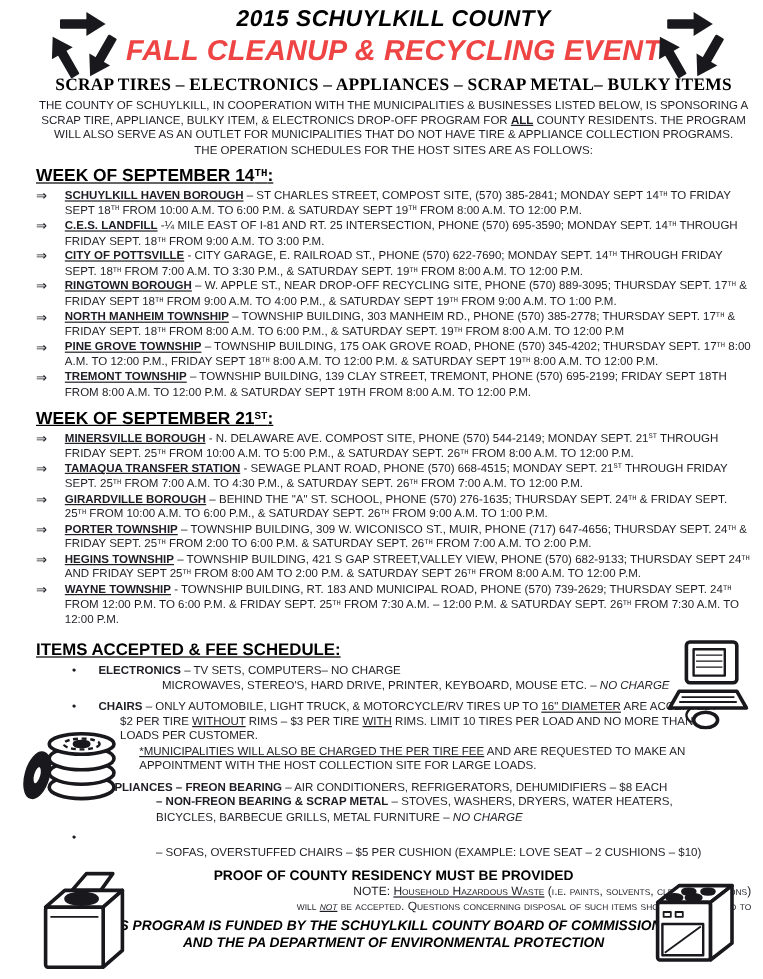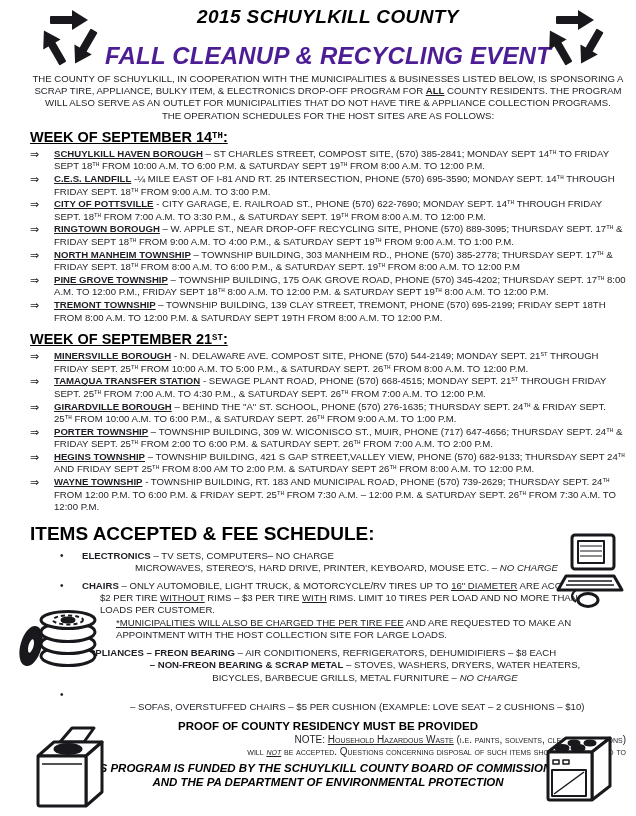--- a/index.html
+++ b/index.html
@@ -7,43 +7,43 @@
     width:636px;height:816px;background:#ffffff;overflow:hidden;position:relative;
     font-family:"Liberation Sans",sans-serif;color:#1d1d24;
   }
   .page{padding:4px 10px 0 30px;position:relative;}
   sup{font-size:0.62em;line-height:0;vertical-align:0.45em;font-family:Liberation Mono, monospace;}
   u{text-underline-offset:1px;}
 
   
   .hdr{text-align:center;margin-top:2px;}
   .t1{font-size:19px;font-weight:bold;font-style:italic;letter-spacing:.4px;color:#000;}
-  .t2{font-size:24px;font-weight:bold;font-style:italic;letter-spacing:.2px;color:#4c1d95;margin-top:14px;}
+  .t2{font-size:24px;font-weight:bold;font-style:italic;letter-spacing:.2px;color:#ef4444;margin-top:1px;}
   .subtitle{font-family:"Liberation Serif",serif;font-weight:bold;font-size:14.5px;
     text-align:center;margin-top:6px;color:#000;letter-spacing:.2px;}
   .intro{text-align:center;font-size:9.6px;line-height:12.2px;margin-top:3px;}
 
   
   .week-h{font-size:14.5px;font-weight:bold;color:#000;margin:7px 0 3px;}
   .week-h .uln{text-decoration:underline;}
   .entry{display:flex;font-size:9.6px;line-height:12.6px;}
   .entry .arr{width:24px;flex:none;font-size:11px;line-height:12.6px;}
   .entry .etx{flex:1;padding-right:0;}
   .ename{font-weight:bold;text-decoration:underline;}
 
   
-  .fees-h{font-size:19px;font-weight:bold;color:#000;margin:9px 0 2px;}
+  .fees-h{font-size:14px;font-weight:bold;text-decoration:underline;color:#000;margin:9px 0 2px;}
   .bullet{display:flex;font-size:9.6px;line-height:12.4px;margin:5px 0 0 30px;}
   .bullet .dot{width:22px;flex:none;font-size:10px;}
   .blabel{font-weight:bold;}
   .bline{font-size:9.6px;line-height:12.4px;}
   .el2{margin-left:105px;}
   .ti2{margin-left:70px;width:512px;}
   .ti3{margin-left:86px;width:498px;}
-  .ap2{margin-left:100px;width:470px;text-align:center;}
+  .ap2{margin-left:100px;width:470px;}
   .bu2{margin-left:100px;}
 
   
   .residency{text-align:center;font-weight:bold;font-size:11.5px;color:#000;margin-top:6px;}
   .note{text-align:right;font-variant:small-caps;font-size:10px;line-height:12.2px;margin-top:2px;}
   .funding{text-align:center;font-weight:bold;font-style:italic;font-size:11.5px;line-height:13.5px;color:#000;margin-top:4px;}
 
   
   .abs{position:absolute;}
   .ic-recycle-l{left:36px;top:6px;}
@@ -56,20 +56,21 @@
 </style>
 </head>
 <body>
 
 <div class="page">
 
   <div class="hdr">
     <div class="t1">2015 SCHUYLKILL COUNTY</div>
     <div class="t2">FALL CLEANUP &amp; RECYCLING EVENT</div>
   </div>
+  <div class="subtitle">SCRAP TIRES – ELECTRONICS – APPLIANCES – SCRAP METAL– BULKY ITEMS</div>
 
   <div class="intro">
     <span>THE COUNTY OF SCHUYLKILL, IN COOPERATION WITH THE MUNICIPALITIES &amp; BUSINESSES LISTED BELOW, IS SPONSORING A SCRAP TIRE, APPLIANCE, BULKY ITEM, &amp; ELECTRONICS DROP-OFF PROGRAM FOR <b><u>ALL</u></b> COUNTY RESIDENTS. THE PROGRAM WILL ALSO SERVE AS AN OUTLET FOR MUNICIPALITIES THAT DO NOT HAVE TIRE &amp; APPLIANCE COLLECTION PROGRAMS.</span><br>
     <span>THE OPERATION SCHEDULES FOR THE HOST SITES ARE AS FOLLOWS:</span>
   </div>
 
   <div class="week-h"><span class="uln">WEEK OF SEPTEMBER 14<sup>TH</sup>:</span></div>
 
   <div class="entry">
     <span class="arr">⇒</span>

